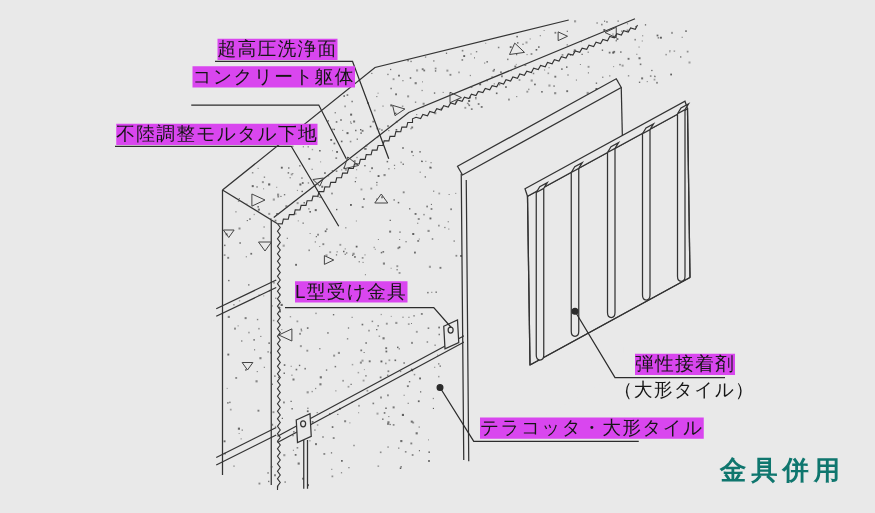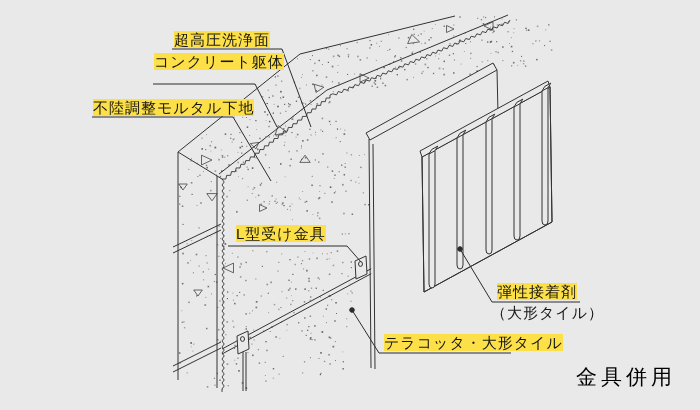--- a/index.html
+++ b/index.html
@@ -3,26 +3,26 @@
 <meta charset="utf-8">
 <style>
   html,body{margin:0;padding:0;background:#d7d7d7;}
   .stage{
     position:relative;width:700px;height:410px;background:#e9e9e9;
     overflow:hidden;font-family:"Liberation Sans",sans-serif;
   }
   .stage svg{position:absolute;left:0;top:0;z-index:1;}
   .lbl{
     position:absolute;z-index:3;font-size:15px;line-height:17px;
-    color:#161616;letter-spacing:1px;white-space:nowrap;background:#fde047;
+    color:#161616;letter-spacing:1px;white-space:nowrap;background:#d946ef;
   }
   .lbl-sub{background:transparent;}
   .caption{
     position:absolute;z-index:3;font-size:21px;line-height:24px;
-    color:#000000;letter-spacing:4px;white-space:nowrap;
+    color:#0f766e;letter-spacing:4px;white-space:nowrap;font-weight:bold;
   }
 </style>
 </head>
 <body>
 
 <div class="stage">
 
   <svg width="700" height="410" viewBox="0 0 700 410">
 
     <g id="wall" fill="none" stroke="#333" stroke-width="1">
@@ -789,17 +789,17 @@
       <circle cx="460" cy="249" r="2.3" fill="#2c2c2c"></circle>
       <path d="M511 353 L379 353 L352 310"></path>
       <circle cx="352" cy="310" r="2.3" fill="#2c2c2c"></circle>
     </g>
   </svg>
 
   <div class="lbl" style="left:174px;top:31px">超高圧洗浄面</div>
   <div class="lbl" style="left:154px;top:53px">コンクリート躯体</div>
   <div class="lbl" style="left:236px;top:225px">L型受け金具</div>
   <div class="lbl" style="left:93px;top:99px">不陸調整モルタル下地</div>
-  <div class="lbl" style="left:497px;top:283px">弾性接着剤</div>
+  <div class="lbl" style="left:508px;top:283px">弾性接着剤</div>
   <div class="lbl lbl-sub" style="left:491px;top:304px">（大形タイル）</div>
   <div class="lbl" style="left:384px;top:334px">テラコッタ・大形タイル</div>
   <div class="caption" style="left:576px;top:365px">金具併用</div>
 </div>
 
 </body></html>

